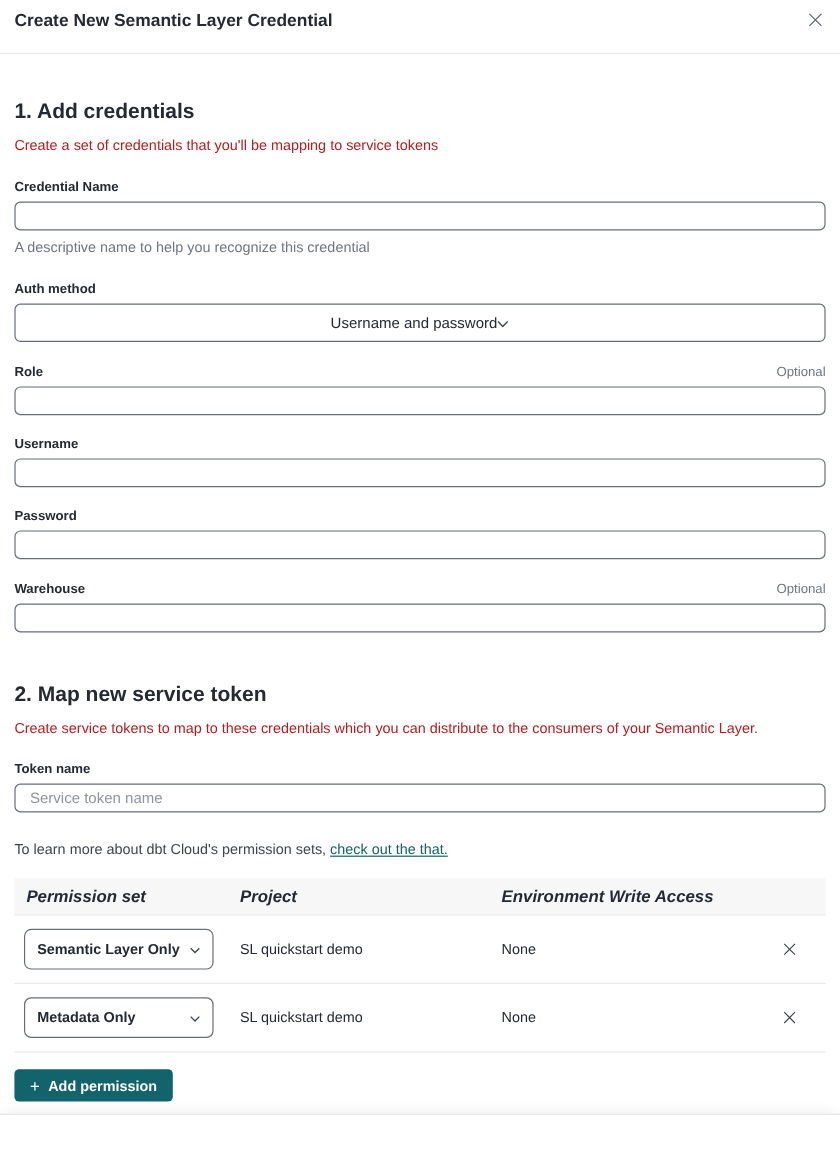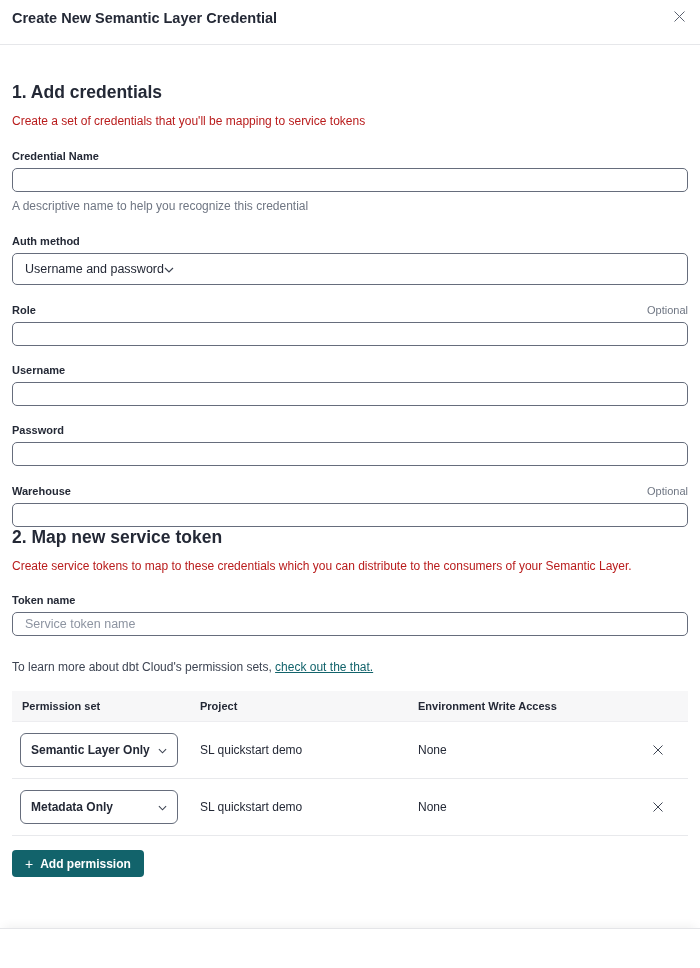--- a/index.html
+++ b/index.html
@@ -39,21 +39,21 @@
     line-height: 0;
   }
   
   .content { padding: 0 12px; flex: 1 0 auto; }
   .section-heading {
     font-size: 17.5px;
     font-weight: 700;
     color: #242936;
   }
   .section-heading.first { margin-top: 37px; }
-  .section-heading.second { }
+  .section-heading.second { margin-top: 41px; }
   .section-desc {
     margin-top: 11px;
     font-size: 12px;
     color: #b91c1c;
   }
   .field { margin-top: 19px; }
   .field.mt22 { margin-top: 22px; }
   .field.mt18 { margin-top: 18px; }
   .field.mt21 { margin-top: 21px; }
   .label-row {
@@ -90,21 +90,21 @@
     color: #6f7683;
   }
   .select-box {
     width: 100%;
     height: 32px;
     border: 1px solid #666d7c;
     border-radius: 5px;
     padding: 0 12px;
     display: flex;
     align-items: center;
-    justify-content: flex-start;
+    justify-content: center;
     font-size: 12.5px;
     color: #242936;
     background: #ffffff;
     cursor: pointer;
   }
   .docs-line {
     margin-top: 24px;
     font-size: 12px;
     color: #3d4452;
   }
@@ -116,21 +116,21 @@
   
   .perm-table { margin-top: 17px; }
   .perm-header {
     display: grid;
     grid-template-columns: 188px 218px 1fr 60px;
     align-items: center;
     background: #f7f7f8;
     border-bottom: 1px solid #ededf0;
     height: 31px;
   }
-  .perm-header .cell { font-size: 11px; font-weight: 700; color: #242936; }
+  .perm-header .cell { font-size: 14px; font-weight: 700; color: #242936; font-style: italic; }
   .perm-row {
     display: grid;
     grid-template-columns: 188px 218px 1fr 60px;
     align-items: center;
     height: 57px;
     border-bottom: 1px solid #e8e9ec;
   }
   .cell-pad { padding-left: 10px; }
   .row-select {
     margin-left: 8px;

